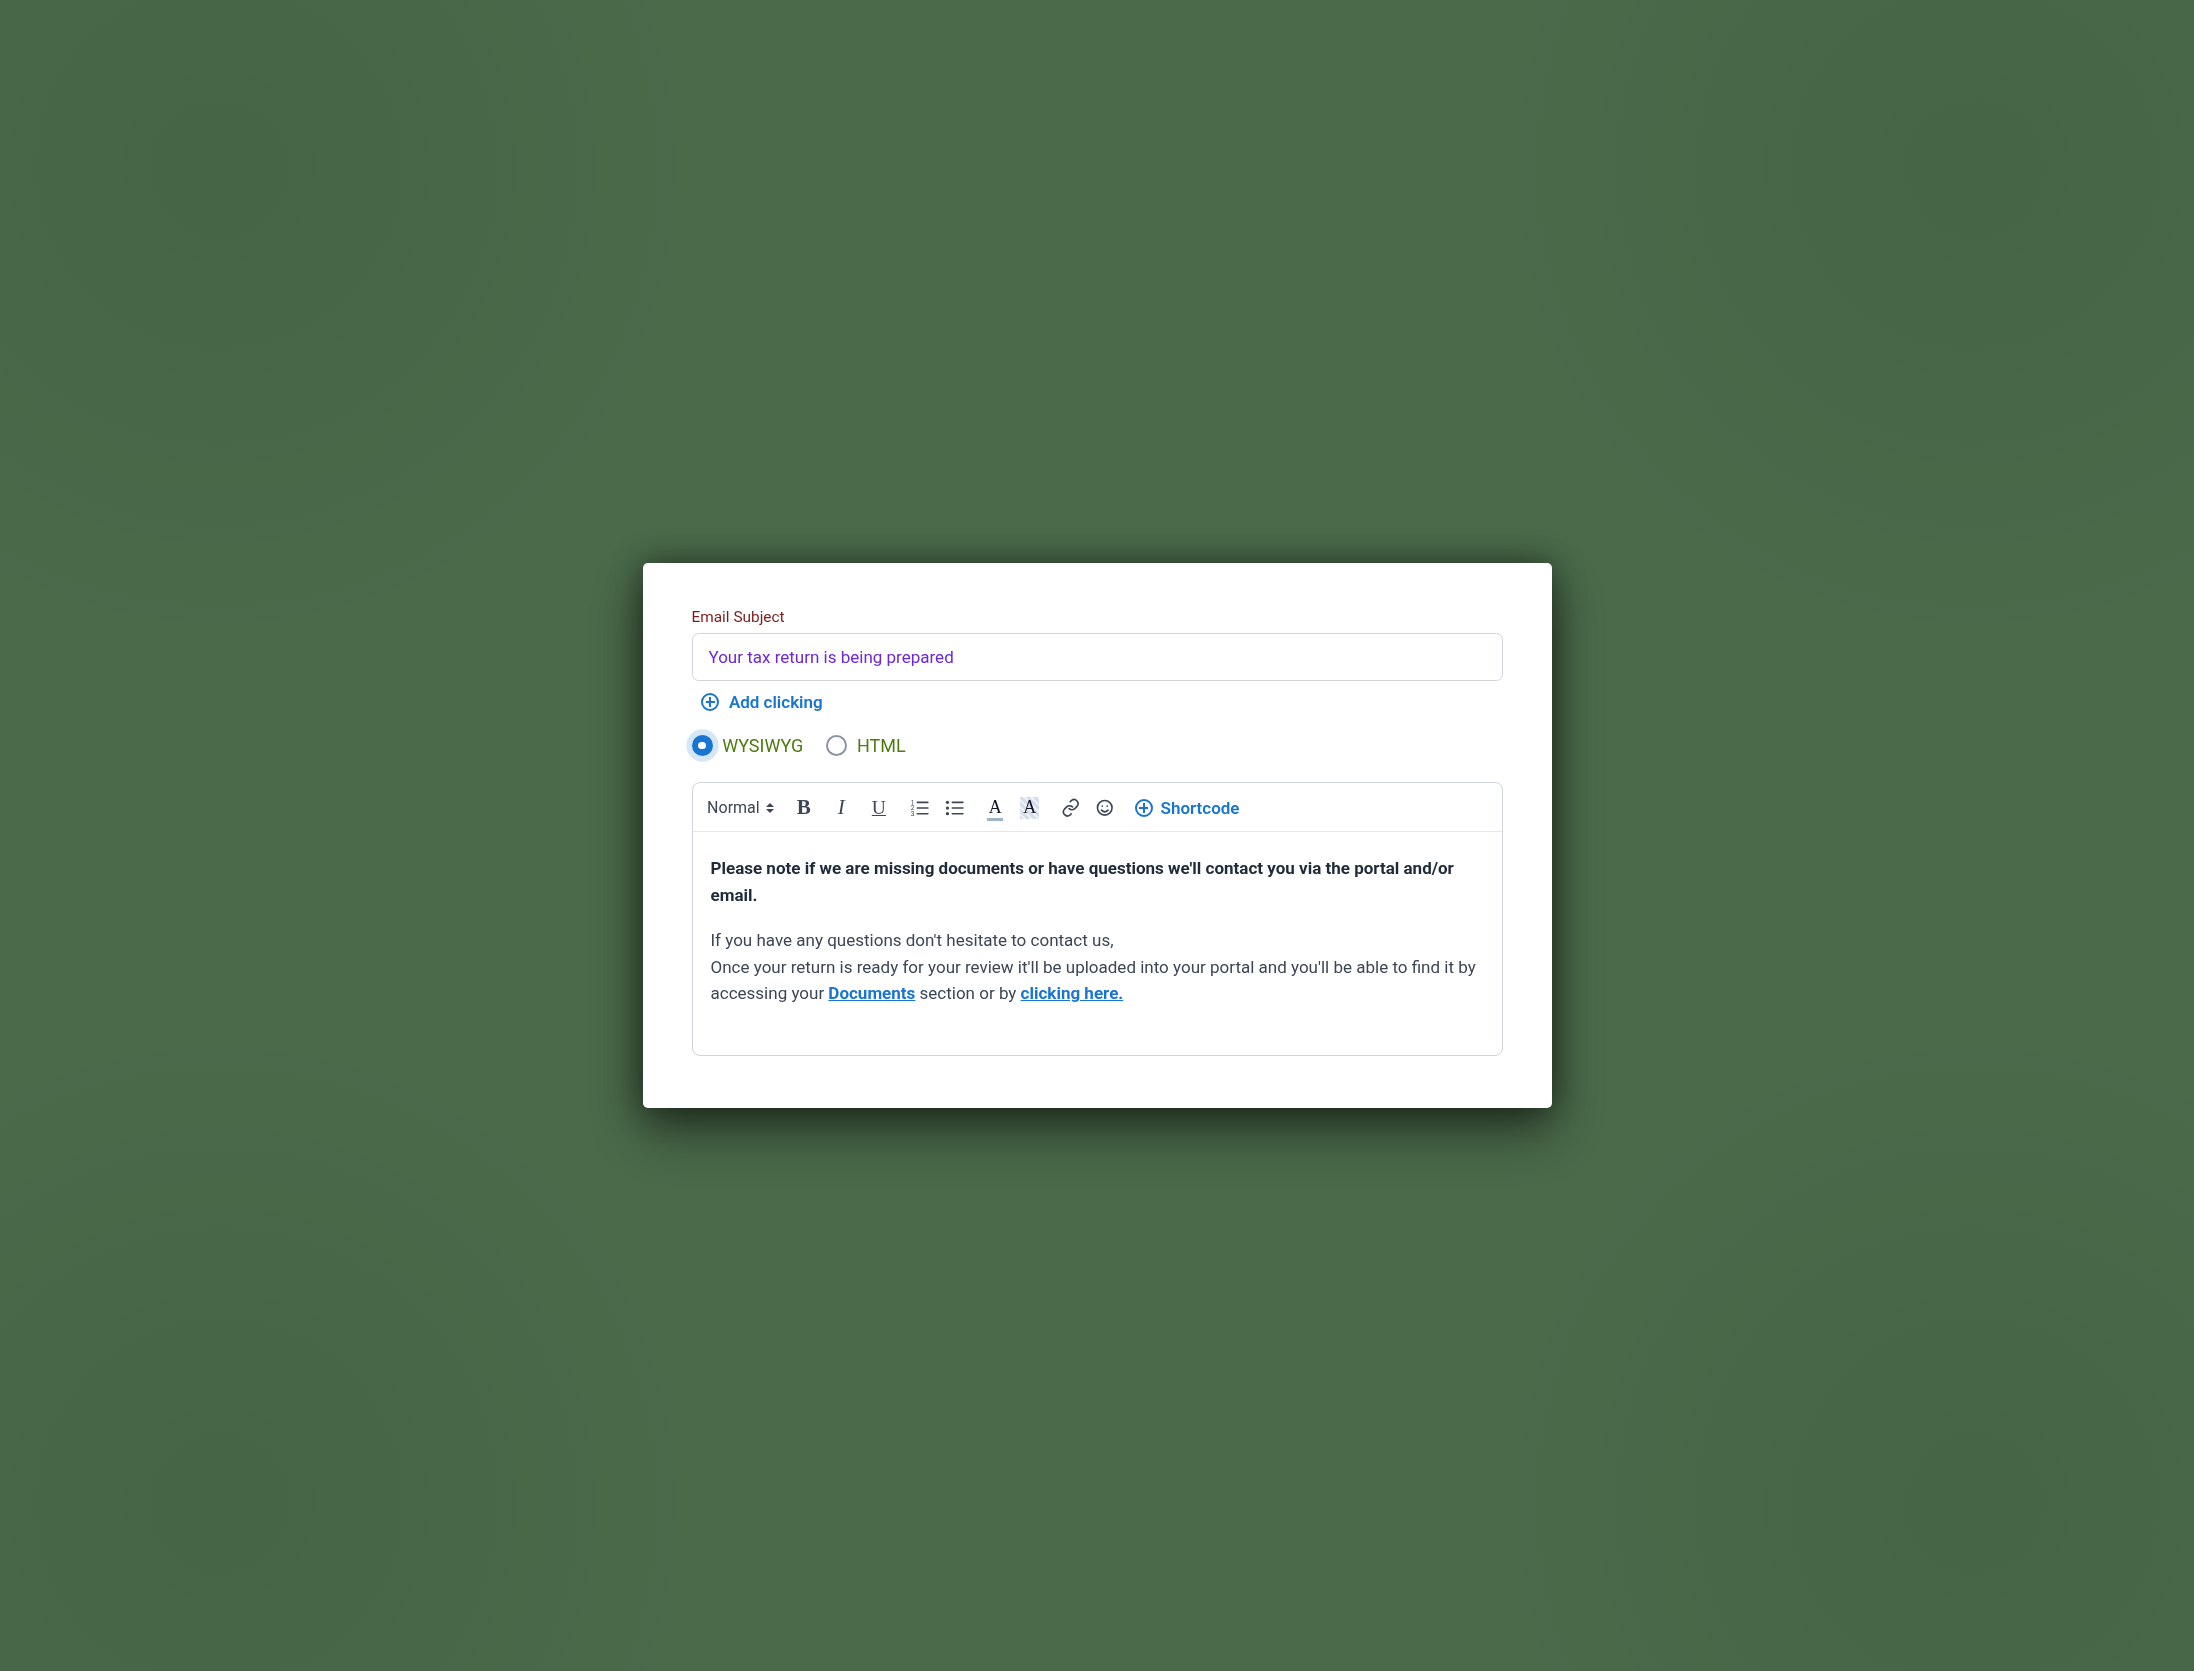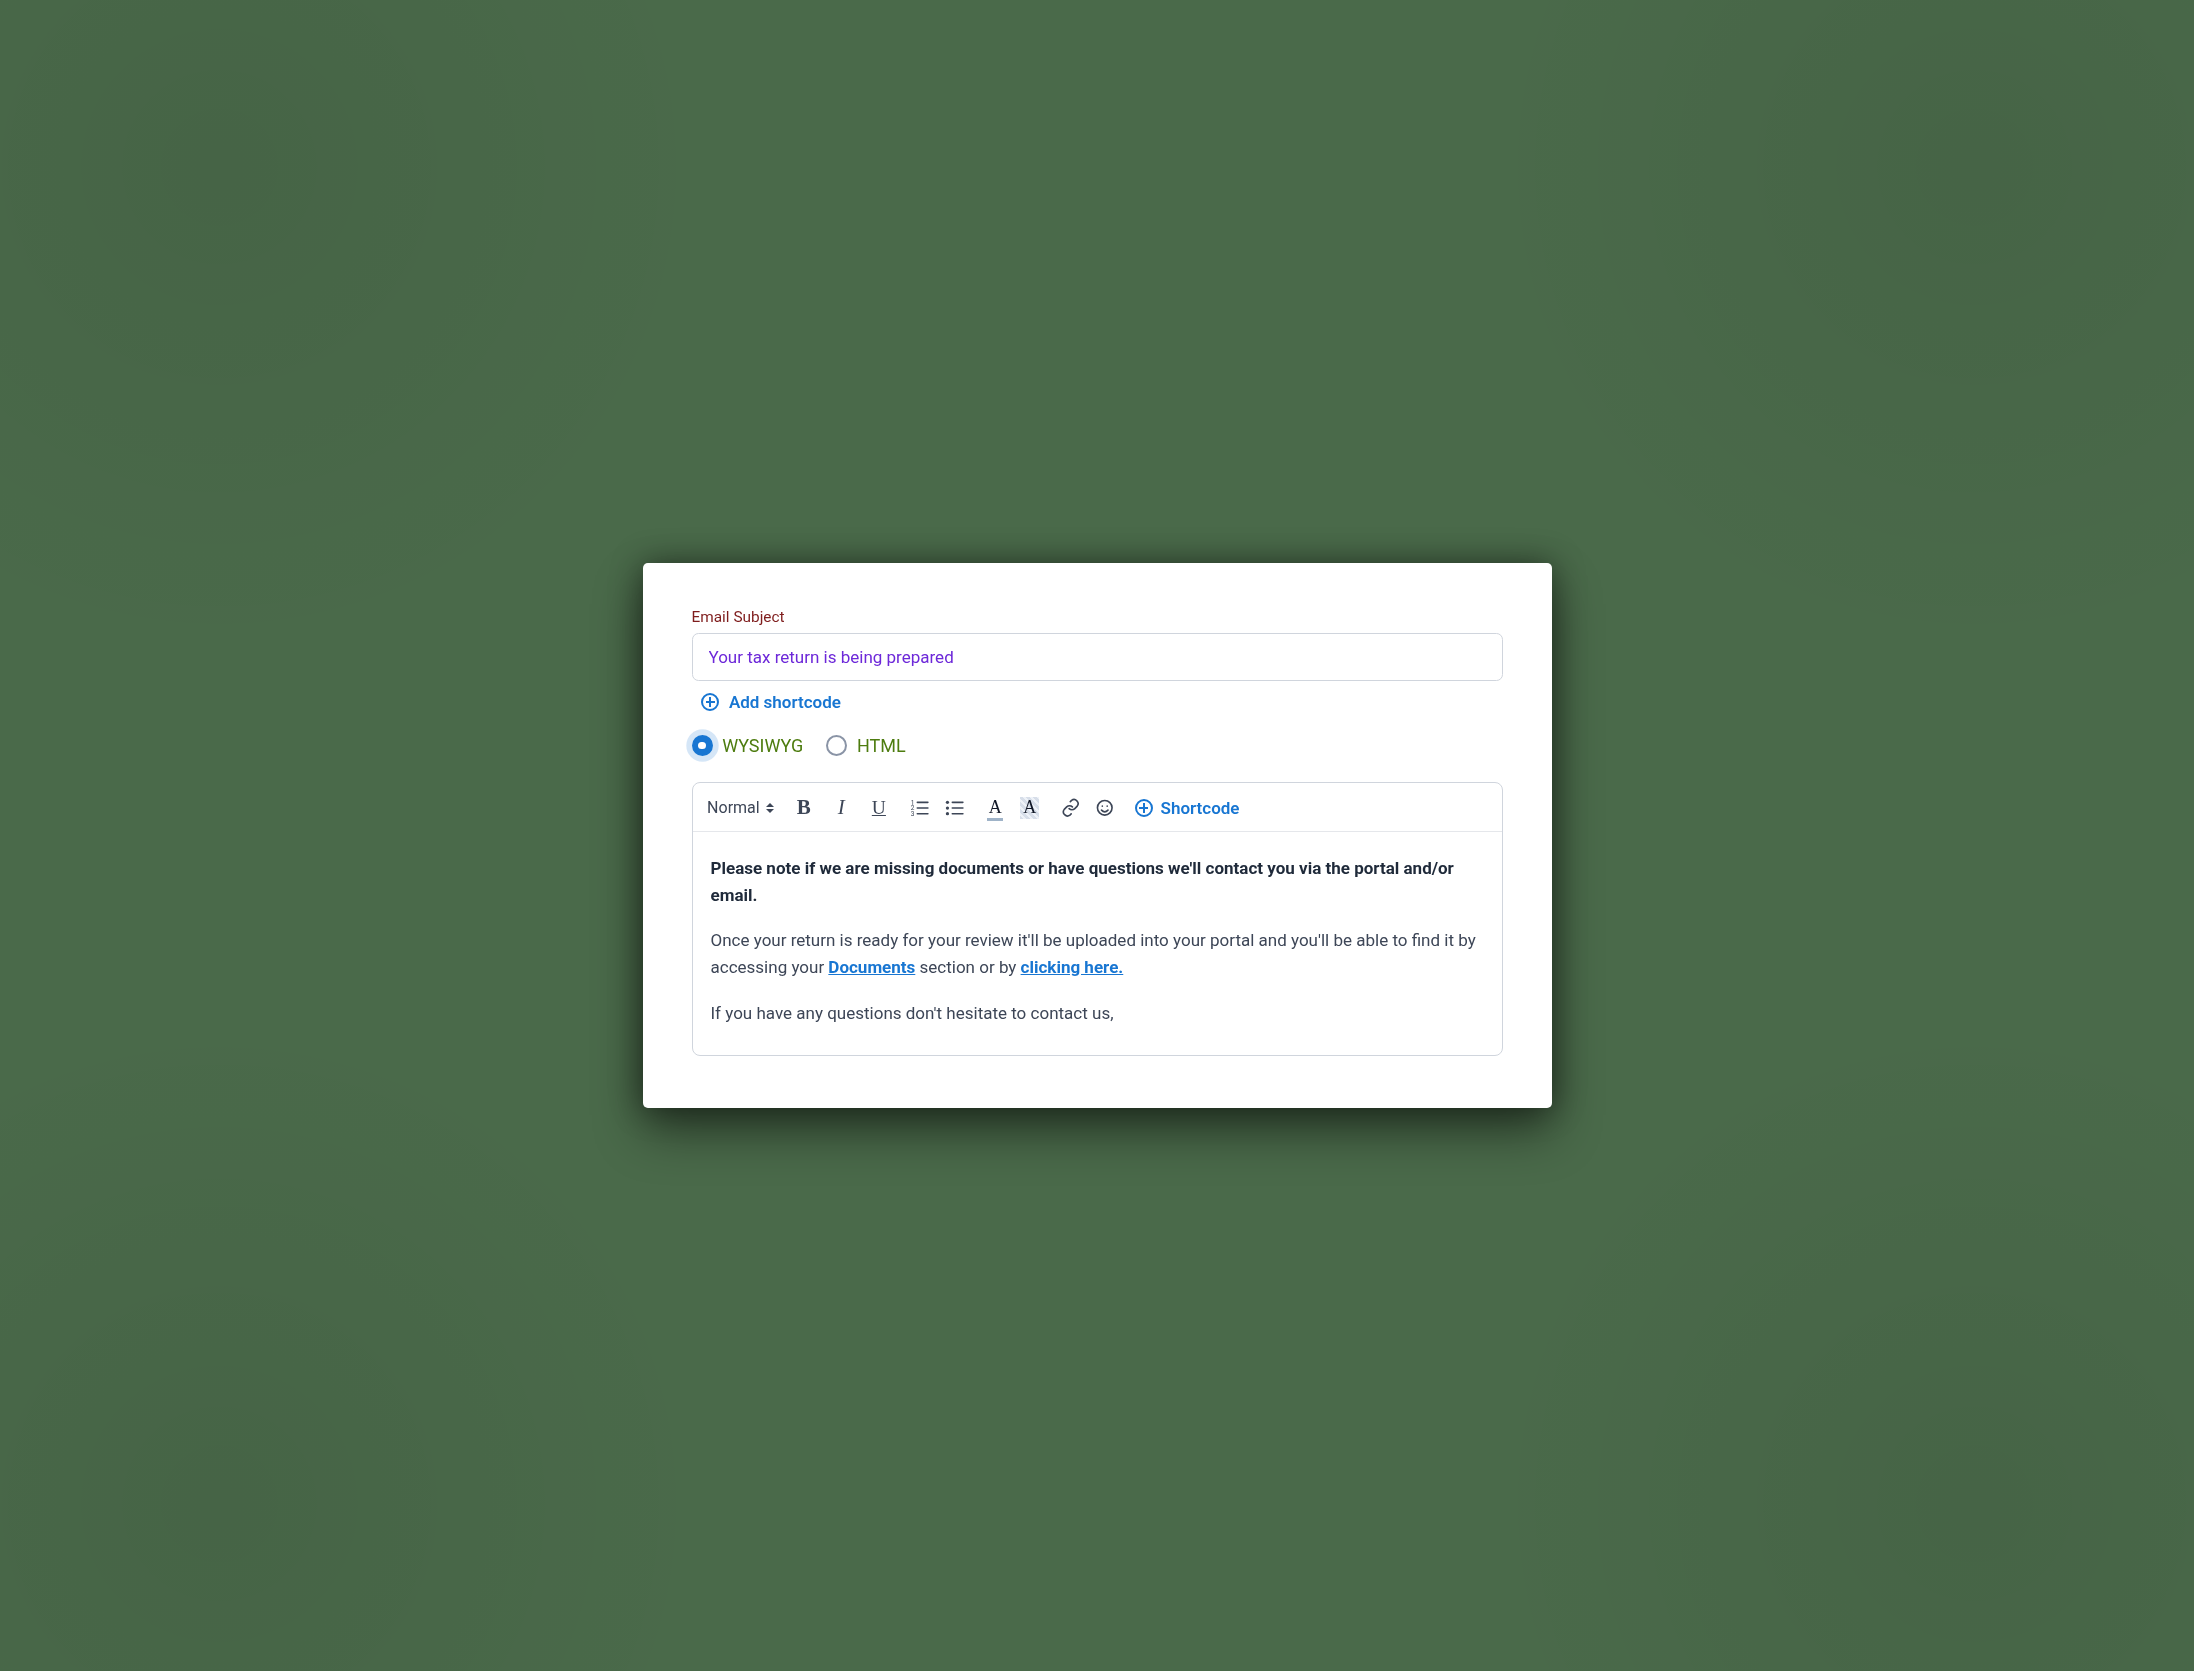--- a/index.html
+++ b/index.html
@@ -170,21 +170,21 @@
 </head>
 <body>
 
 <div class="card">
 
   
   <div class="field-label">Email Subject</div>
   <input class="text-input" type="text" value="Your tax return is being prepared" style="">
   <div class="add-shortcode-row">
     <span class="plus-circle"></span>
-    <span>Add shortcode</span>
+    <span>Add clicking</span>
   </div>
 
   
   <div class="radio-row">
     <label class="radio">
       <span class="radio-dot checked halo"></span>
       <span>WYSIWYG</span>
     </label>
     <label class="radio">
       <span class="radio-dot"></span>
@@ -261,21 +261,21 @@
 
       <div class="shortcode-btn">
         <span class="plus-circle" style="border-color:#1876d2"></span>
         <span>Shortcode</span>
       </div>
 
     </div>
 
     <div class="editor-body">
       <p><strong>Please note if we are missing documents or have questions we'll contact you via the portal and/or email.</strong></p>
+      <p style="margin-bottom:0;">If you have any questions don't hesitate to contact us,</p>
       <p>
         <span>Once your return is ready for your review it'll be uploaded into your portal and you'll be able to find it by accessing your </span><a href="#">Documents</a><span> section or by </span><a href="#">clicking here.</a>
       </p>
-      <p style="margin-bottom:0;">If you have any questions don't hesitate to contact us,</p>
     </div>
   </div>
 
 </div>
 
 
 </body></html>

